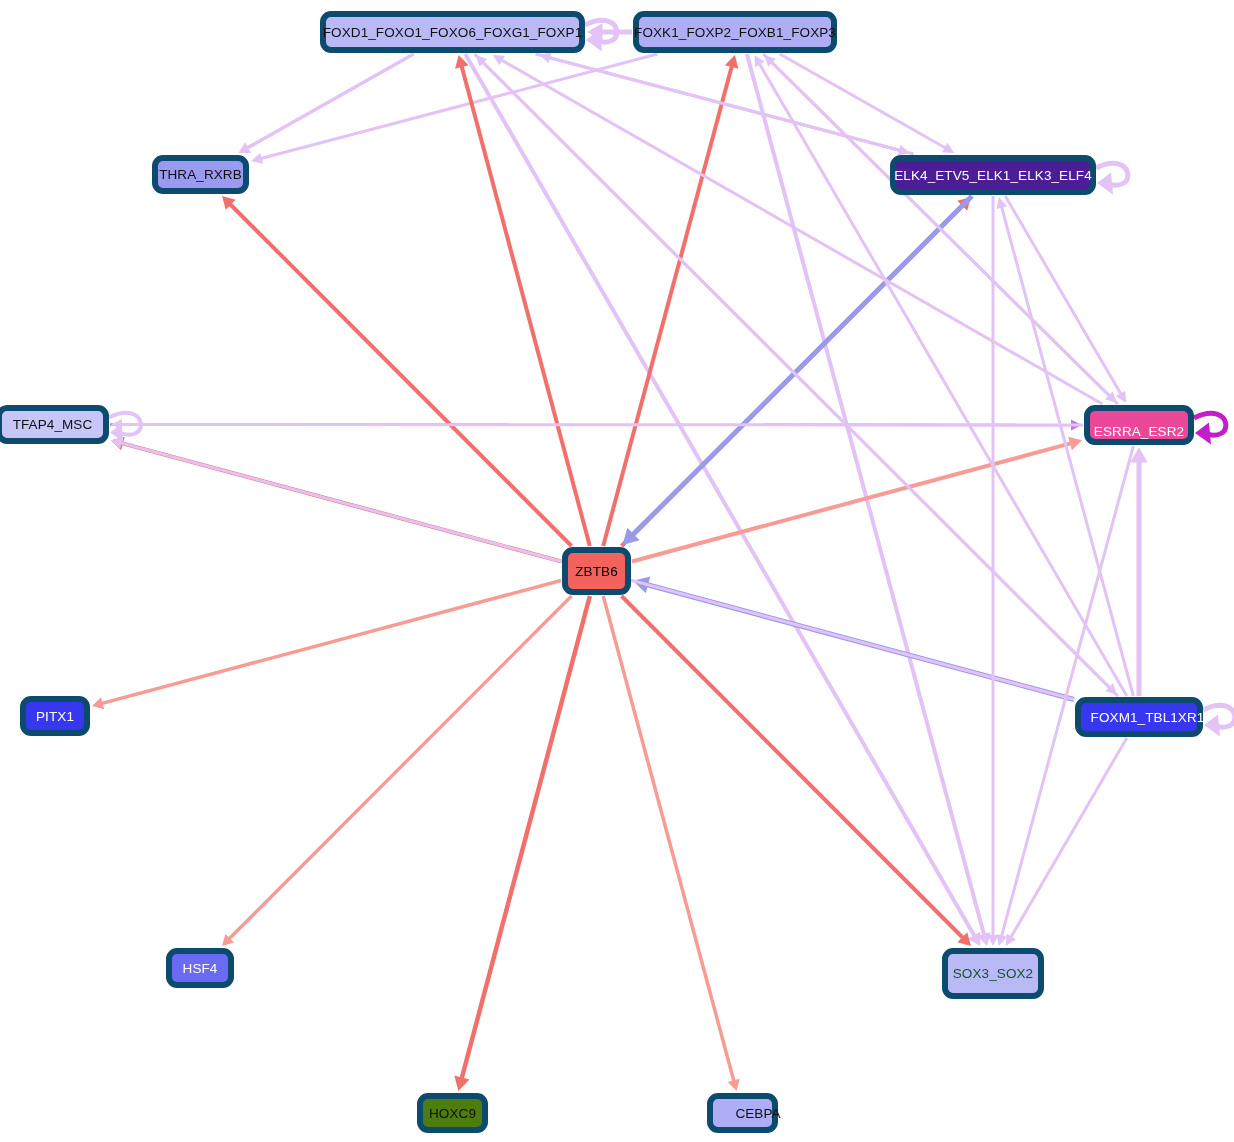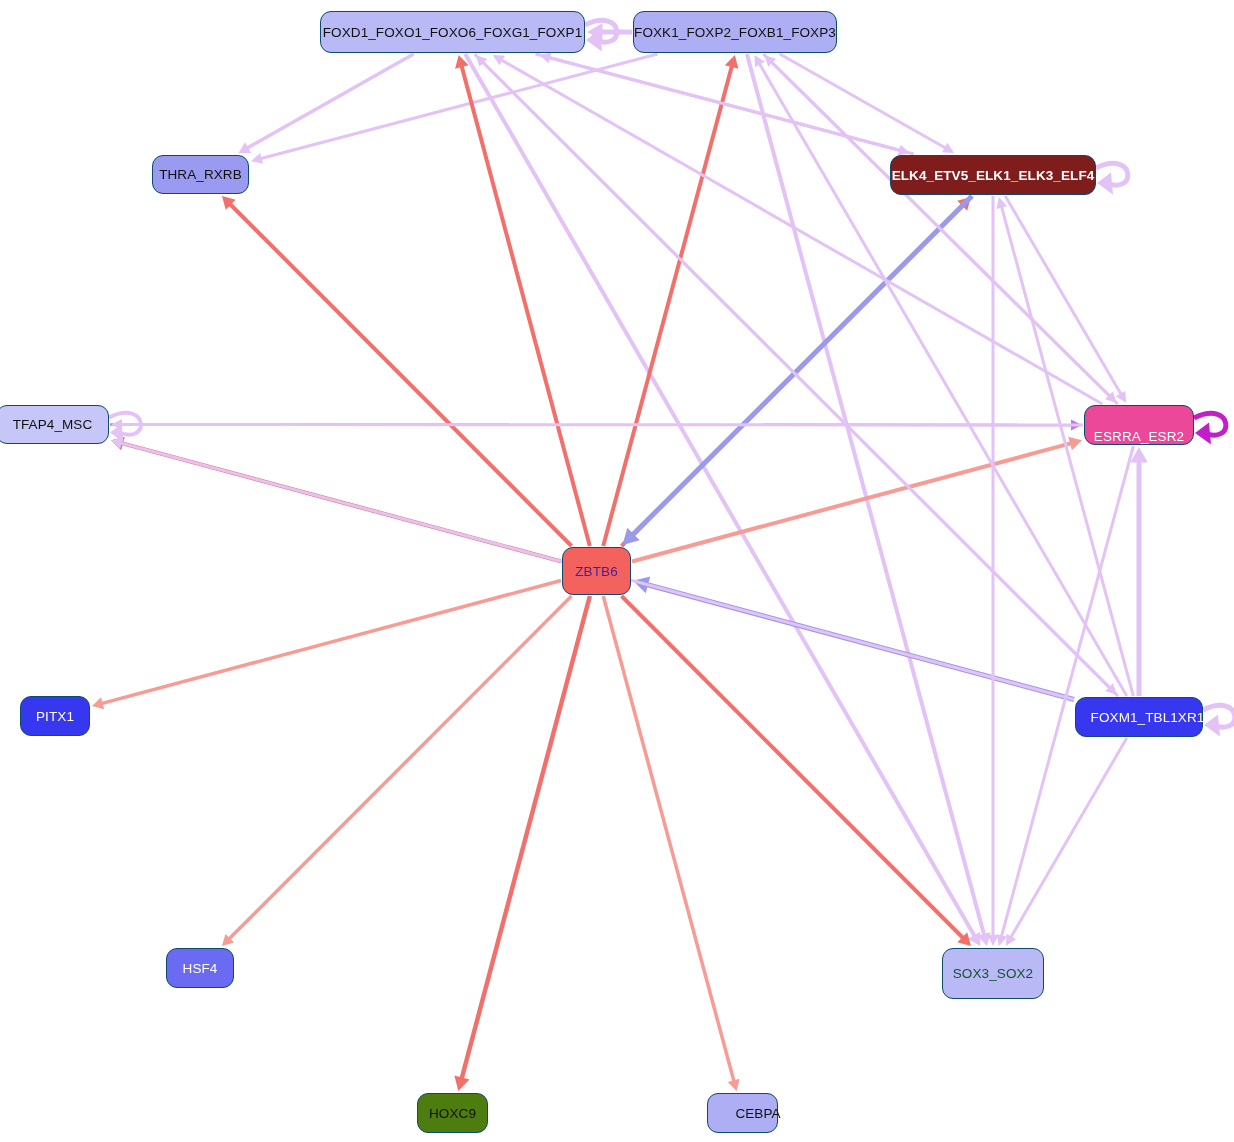--- a/index.html
+++ b/index.html
@@ -1,20 +1,20 @@
 <!DOCTYPE html>
 <html><head>
 <meta charset="utf-8">
 <style>
   html,body{margin:0;padding:0;background:#ffffff;}
   body{width:1234px;height:1142px;font-family:"Liberation Sans",sans-serif;overflow:hidden;}
   #stage{position:relative;width:1234px;height:1142px;background:#ffffff;}
   #edge-layer{position:absolute;left:0;top:0;width:1234px;height:1142px;}
   .node{position:absolute;box-sizing:border-box;display:flex;align-items:center;
-        justify-content:center;border-radius:11px;border:1px solid #0c4a6e;
+        justify-content:center;border-radius:11px;border:6px solid #0c4a6e;
         font-size:13.5px;letter-spacing:.1px;white-space:nowrap;z-index:5;}
   .node-label{pointer-events:none;}
 </style>
 </head>
 <body>
 
 <div id="stage">
   <svg id="edge-layer" viewBox="0 0 1234 1142" preserveAspectRatio="none">
       <g>
         <line x1="632" y1="32" x2="601" y2="32" stroke="#e3c2f5" stroke-width="5" stroke-linecap="butt"></line>
@@ -183,30 +183,30 @@
     </svg>
 <div class="node" style="left: 320px; top: 11px; width: 265px; height: 42px; background: rgb(185, 185, 246); color: rgb(17, 17, 17);">
       <span class="node-label">FOXD1_FOXO1_FOXO6_FOXG1_FOXP1</span>
     </div>
     <div class="node" style="left: 633px; top: 11px; width: 204px; height: 42px; background: rgb(174, 174, 245); color: rgb(17, 17, 17);">
       <span class="node-label">FOXK1_FOXP2_FOXB1_FOXP3</span>
     </div>
     <div class="node" style="left: 152px; top: 155px; width: 97px; height: 39px; background: rgb(154, 154, 240); color: rgb(17, 17, 17);">
       <span class="node-label">THRA_RXRB</span>
     </div>
-    <div class="node" style="left: 890px; top: 155px; width: 206px; height: 40px; background: #7f1d1d; color: rgb(255, 255, 255); font-weight: bold;">
+    <div class="node" style="left: 890px; top: 155px; width: 206px; height: 40px; background: #4c1d95; color: rgb(255, 255, 255);">
       <span class="node-label">ELK4_ETV5_ELK1_ELK3_ELF4</span>
     </div>
     <div class="node" style="left: -4px; top: 405px; width: 113px; height: 39px; background: rgb(198, 198, 248); color: rgb(17, 17, 17);">
       <span class="node-label">TFAP4_MSC</span>
     </div>
     <div class="node" style="left: 1084px; top: 405px; width: 110px; height: 40px; background: #ec4899; color: rgb(255, 255, 255); align-items: flex-end;">
       <span class="node-label">ESRRA_ESR2</span>
     </div>
-    <div class="node" style="left: 562px; top: 547px; width: 69px; height: 48px; background: rgb(244, 98, 94); color: #4c1d95;">
+    <div class="node" style="left: 562px; top: 547px; width: 69px; height: 48px; background: rgb(244, 98, 94); color: #000000;">
       <span class="node-label">ZBTB6</span>
     </div>
     <div class="node" style="left: 20px; top: 696px; width: 70px; height: 40px; background: rgb(55, 55, 240); color: rgb(255, 255, 255);">
       <span class="node-label">PITX1</span>
     </div>
     <div class="node" style="left: 1075px; top: 697px; width: 128px; height: 40px; background: rgb(55, 55, 240); color: rgb(255, 255, 255); padding-left: 17px;">
       <span class="node-label">FOXM1_TBL1XR1</span>
     </div>
     <div class="node" style="left: 166px; top: 948px; width: 68px; height: 40px; background: rgb(106, 106, 242); color: rgb(255, 255, 255);">
       <span class="node-label">HSF4</span>

